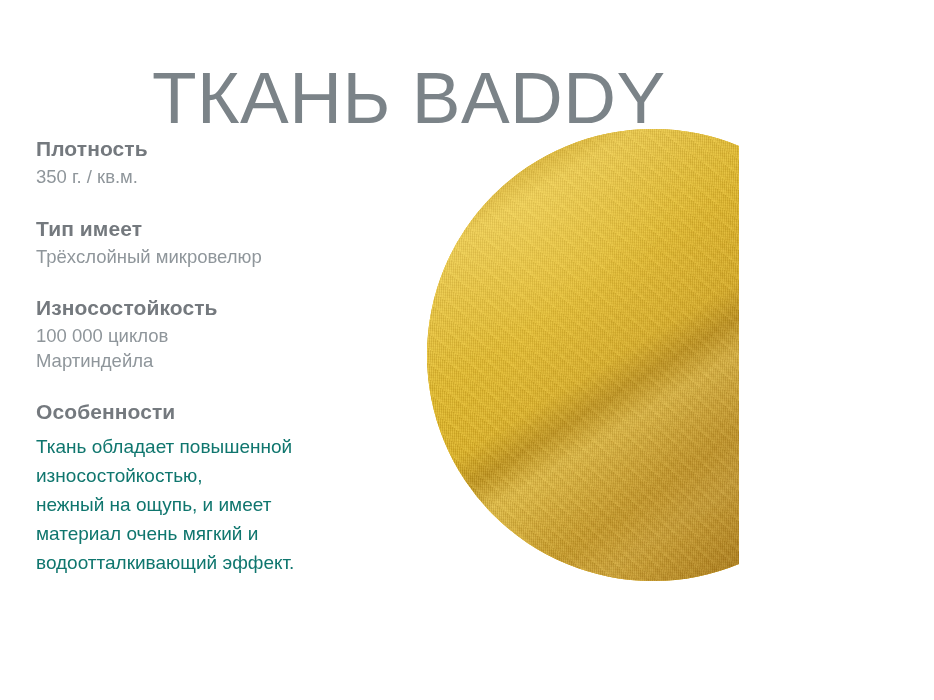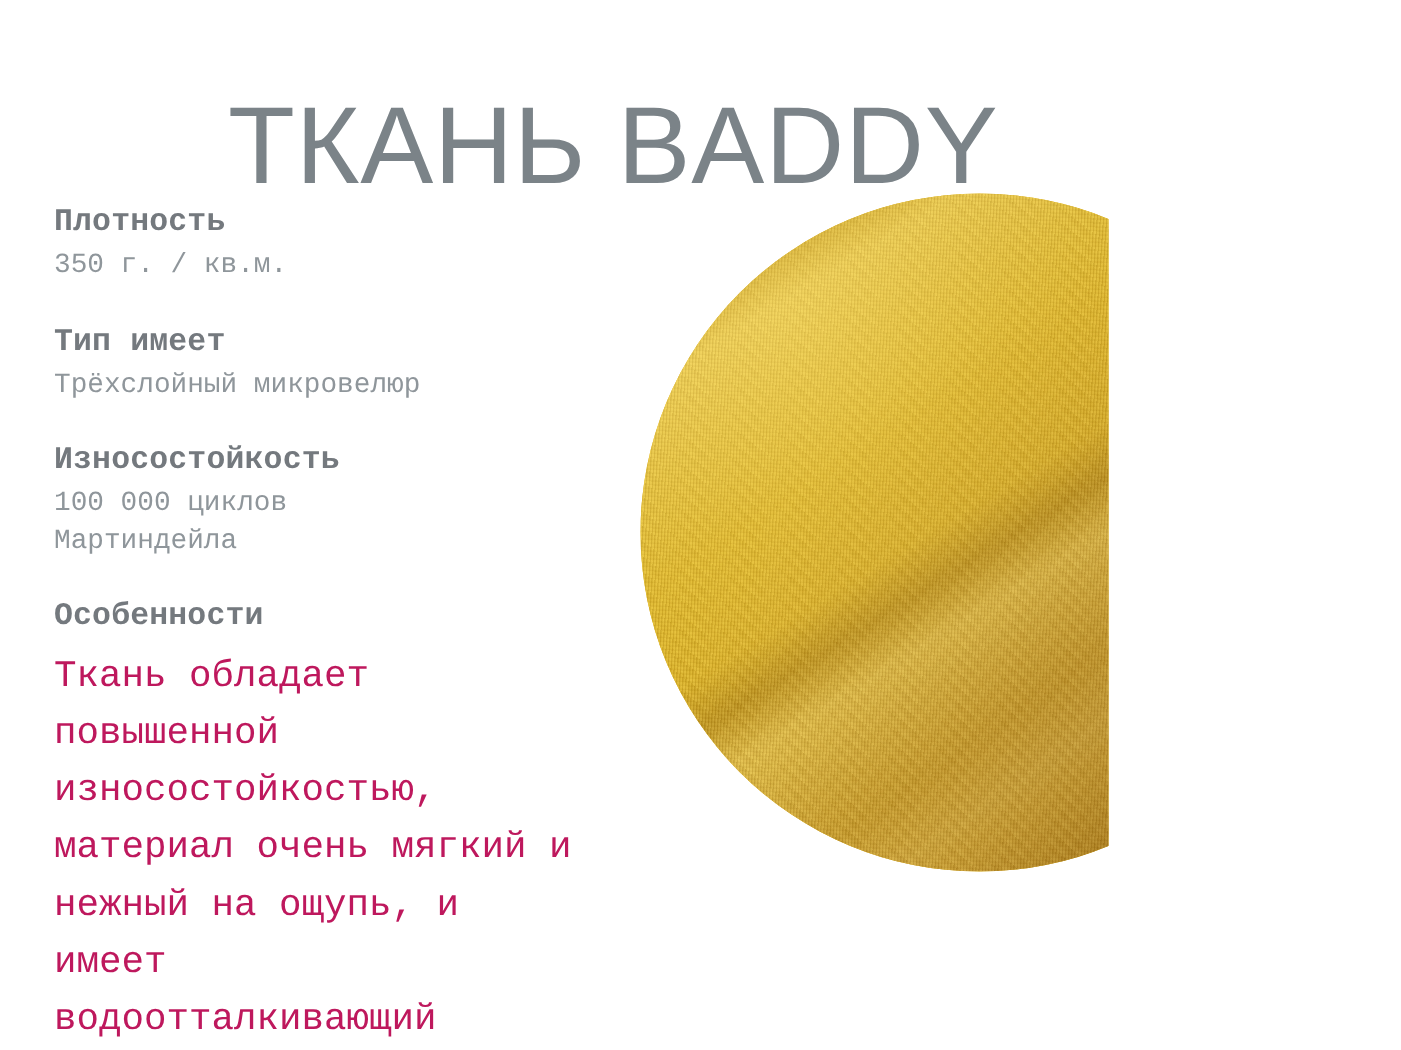--- a/index.html
+++ b/index.html
@@ -34,21 +34,20 @@
 
   
   .specs {
     position: absolute;
     left: 36px;
     top: 136px;
     width: 360px;
   }
   .spec-block {
     margin-bottom: 26px;
-    font-family: Liberation Mono, monospace;
   }
   .spec-block:last-child {
     margin-bottom: 0;
   }
   .spec-heading {
     font-size: 21px;
     font-weight: 700;
     color: #74797e;
     letter-spacing: 0.1px;
     line-height: 1.24;
@@ -64,22 +63,22 @@
   .spec-line {
     display: block;
   }
   .spec-block.features {
     margin-top: 8px;
   }
   .spec-block.features .spec-heading {
     margin-bottom: 6px;
   }
   .features-text {
-    font-size: 25px;
-    color: #be185d;
+    font-size: 19px;
+    color: #0f766e;
     line-height: 1.53;
   }
   .features-text .spec-line {
     display: block;
   }
 
   
   .fabric-wrap {
     position: absolute;
     left: 427px;
@@ -215,22 +214,22 @@
         <span class="spec-line">100 000 циклов</span>
         <span class="spec-line">Мартиндейла</span>
       </div>
     </div>
 
     <div class="spec-block features">
       <div class="spec-heading">Особенности</div>
       <div class="features-text">
         <span class="spec-line">Ткань обладает повышенной</span>
         <span class="spec-line">износостойкостью,</span>
+        <span class="spec-line">нежный на ощупь, и имеет</span>
         <span class="spec-line">материал очень мягкий и</span>
-        <span class="spec-line">нежный на ощупь, и имеет</span>
         <span class="spec-line">водоотталкивающий эффект.</span>
       </div>
     </div>
 
   </div>
 
   <div class="fabric-wrap">
     <div class="fabric-circle">
       <div class="layer-base"></div>
       <div class="layer-folds"></div>

